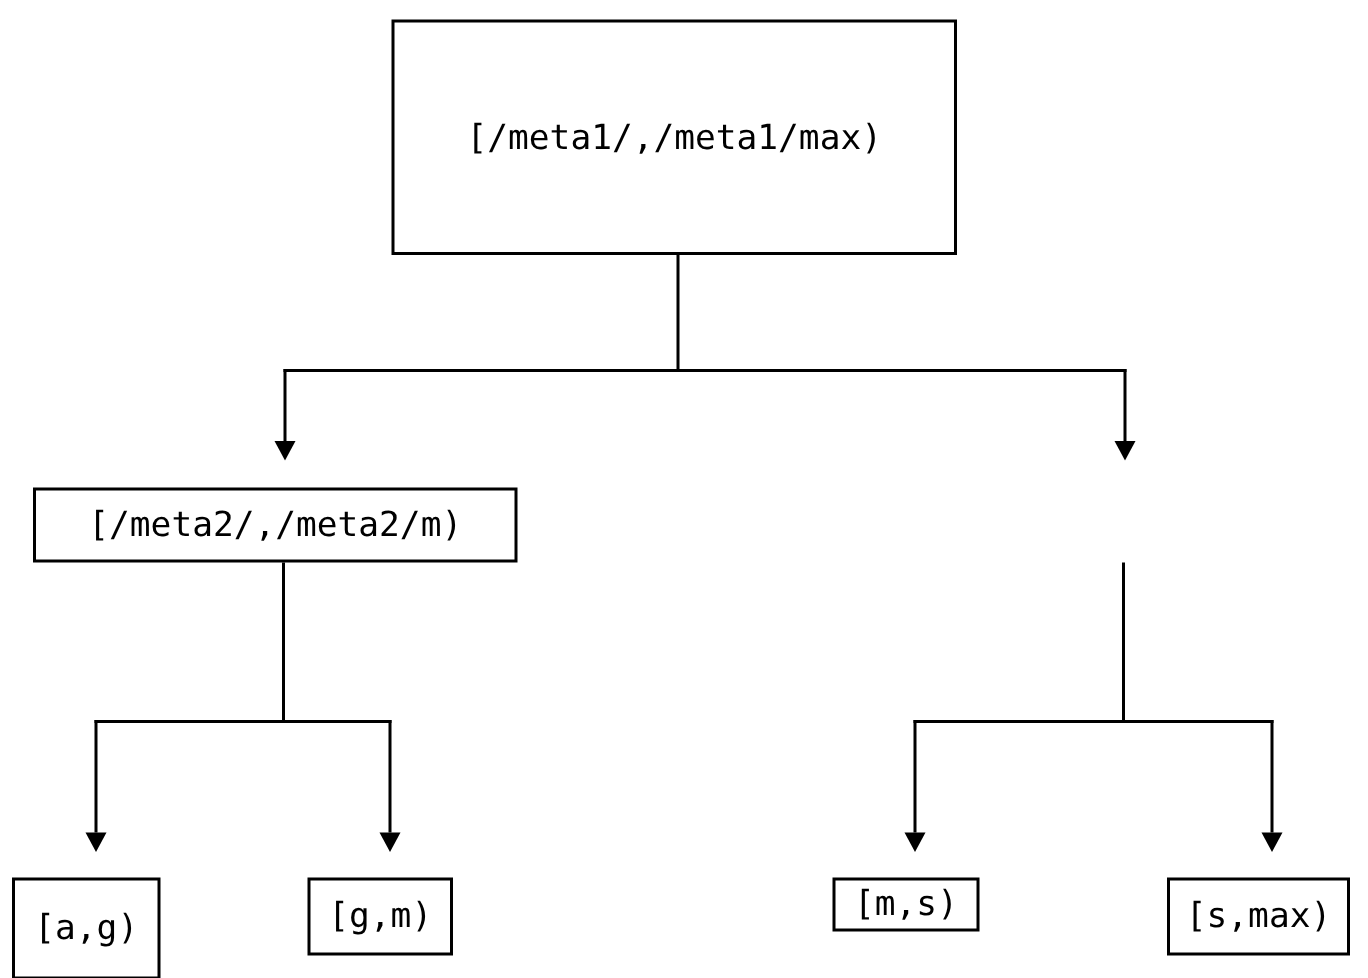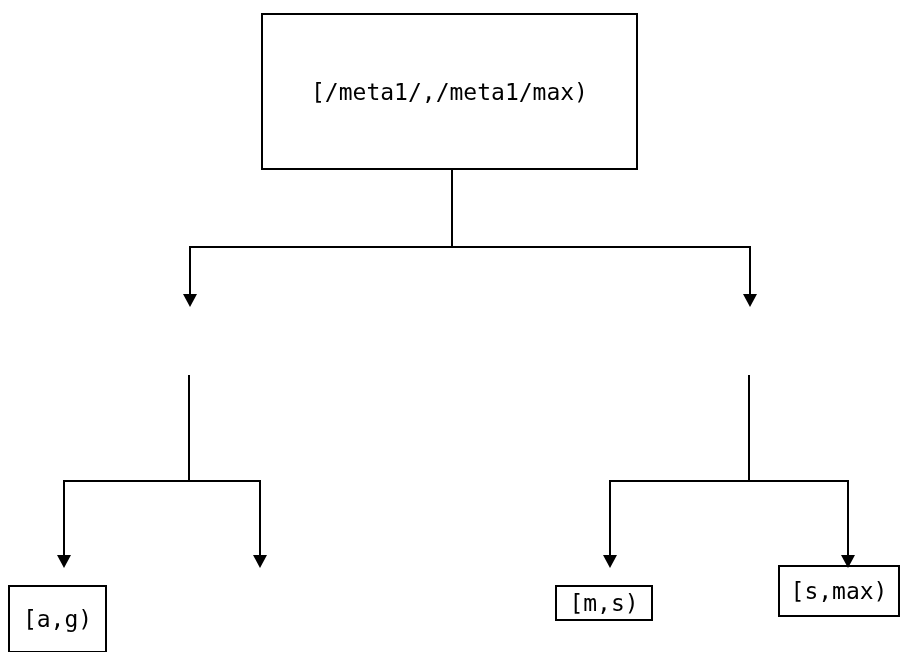--- a/index.html
+++ b/index.html
@@ -41,21 +41,21 @@
     border-top: 13px solid #000000;
   }
 
   
   .node-root   { left: 261px; top: 13px;  width: 377px; height: 157px; }
   .node-left   { left: 22px;  top: 325px; width: 323px; height: 50px; }
   .node-right  { left: 583px; top: 325px; width: 320px; height: 50px; }
   .node-leaf-ag   { left: 8px;   top: 585px; width: 99px;  height: 68px; }
   .node-leaf-gm   { left: 205px; top: 585px; width: 97px;  height: 52px; }
   .node-leaf-ms   { left: 555px; top: 585px; width: 98px;  height: 36px; }
-  .node-leaf-smax { left: 778px; top: 565px; width: 122px; height: 52px; }
+  .node-leaf-smax { left: 778px; top: 585px; width: 122px; height: 52px; }
 
   
   .e-root-stem  { left: 451px; top: 170px; width: 2px; height: 78px; }
   .e-l1-hbar    { left: 189px; top: 246px; width: 562px; height: 2px; }
   .e-l1-dropL   { left: 189px; top: 246px; width: 2px; height: 48px; }
   .e-l1-dropR   { left: 749px; top: 246px; width: 2px; height: 48px; }
   .a-l1-L       { left: 183px; top: 294px; }
   .a-l1-R       { left: 743px; top: 294px; }
 
   
@@ -76,26 +76,32 @@
 </style>
 </head>
 <body>
 
 <div class="canvas">
 
   <div class="node node-root">
     <span>[/meta1/,/meta1/max)</span>
   </div>
 
+  <div class="node node-left">
+    <span>[/meta2/,/meta2/m)</span>
+  </div>
 
 
   <div class="node node-leaf-ag">
     <span>[a,g)</span>
   </div>
 
+  <div class="node node-leaf-gm">
+    <span>[g,m)</span>
+  </div>
 
   <div class="node node-leaf-ms">
     <span>[m,s)</span>
   </div>
 
   <div class="node node-leaf-smax">
     <span>[s,max)</span>
   </div>
 
   <div class="edge e-root-stem"></div>

